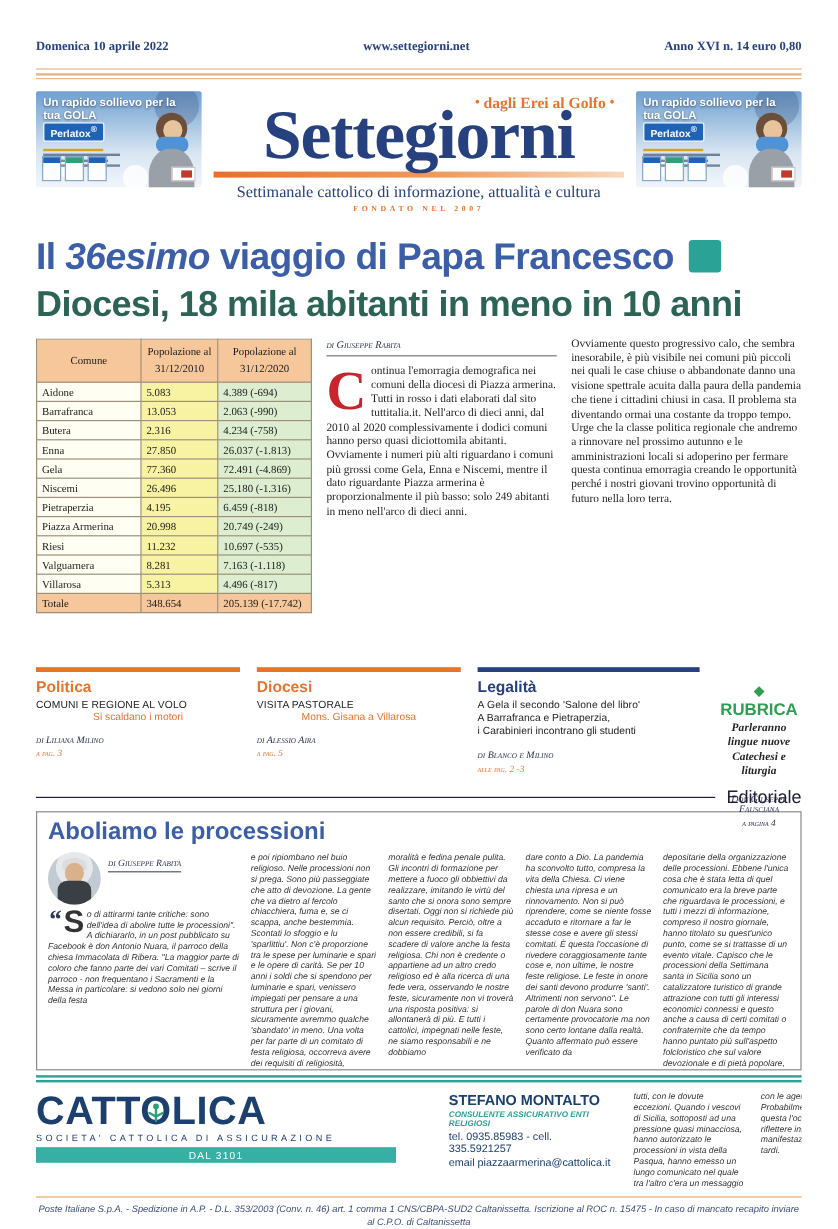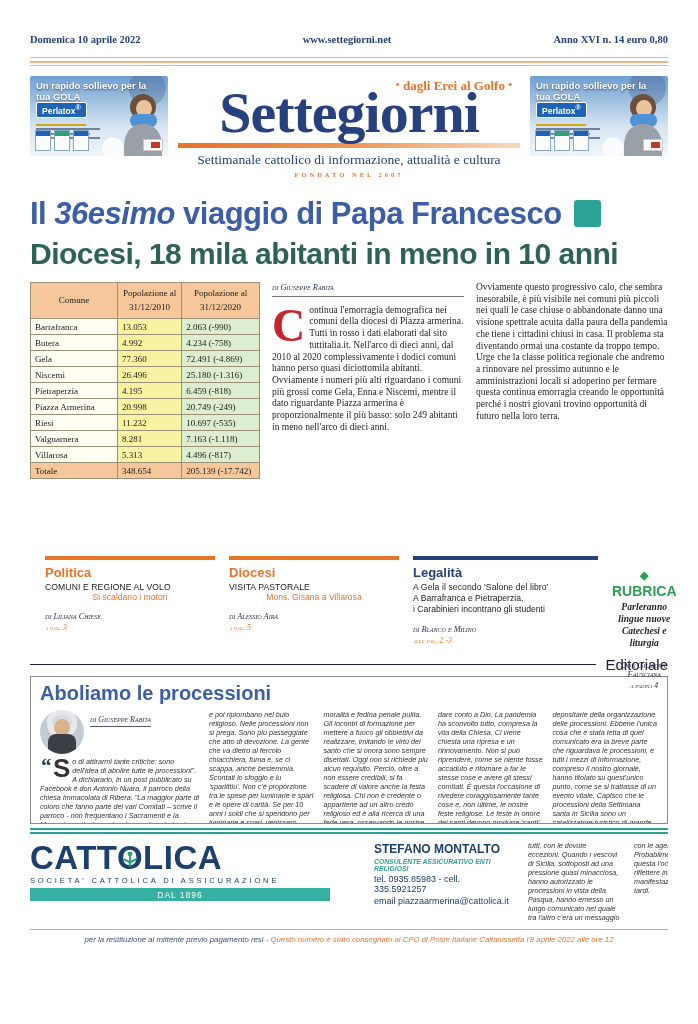--- a/index.html
+++ b/index.html
@@ -64,42 +64,42 @@
   table.pop td { height:16px; }
   table.pop td:nth-child(1) { background:#fffef2; width:38%; }
   table.pop td:nth-child(2) { background:#f8f3a3; width:28%; }
   table.pop td:nth-child(3) { background:#dcedd0; width:34%; }
   table.pop tfoot td { background:#f6c79b !important; }
   .artcol { flex:1; font-size:9.5px; line-height:11.7px; color:#1f1f1f; }
   .byline { font-style:italic; font-variant:small-caps; font-size:8.5px; color:#28324e; border-bottom:1px solid #777; padding-bottom:2px; margin-bottom:8px; }
   .dropcap { float:left; font-size:46px; line-height:38px; font-weight:bold; color:#c7242b; margin:2px 4px 0 0; }
 
   
-  .strip { margin-top:12px; display:grid; grid-template-columns:170px 170px 185px 1fr; column-gap:14px; height:94px; font-family:"Liberation Sans",sans-serif;margin-left:15px; }
+  .strip { margin-top:12px; display:grid; grid-template-columns:170px 170px 185px 1fr; column-gap:14px; height:94px; font-family:"Liberation Sans",sans-serif; }
   .sec .bar { height:3.5px; margin-bottom:5px; }
   .bar.orange { background:#e8742c; } .bar.navy { background:#26417e; } .bar.none { background:transparent; }
   .sec .t { font-weight:bold; font-size:13px; margin-bottom:2px; }
   .sec.orange .t { color:#e8742c; } .sec.navy .t { color:#26417e; }
   .sec .l1 { font-size:8.6px; color:#222; letter-spacing:.1px; }
   .sec.orange .l2 { font-size:8.6px; color:#e8742c;text-align:center; }
   .sec.navy .l1, .sec.navy .l2, .sec.navy .l3 { font-size:8.6px; color:#222; line-height:11px; }
   .sec .by { margin-top:10px; font-family:"Liberation Serif",serif; font-style:italic; font-variant:small-caps; font-size:8.3px; color:#28324e; }
   .sec .pg { margin-top:2px; font-family:"Liberation Serif",serif; font-style:italic; font-variant:small-caps; font-size:7.8px; color:#e8742c; }
   .sec.rubrica { text-align:center; padding-top:2px; }
   .sec.rubrica .t { color:#2f9e54; font-size:14px; }
   .sec.rubrica .t .dia { font-size:11px; vertical-align:1px; }
   .sec.rubrica .l1, .sec.rubrica .l2 { font-family:"Liberation Serif",serif; font-style:italic; font-weight:bold; font-size:9.5px; color:#222; line-height:12px; }
   .sec.rubrica .by { margin-top:12px; }
   .sec.rubrica .pg { color:#28324e; }
 
   
   .edlabelrow { margin-top:6px; display:flex; align-items:center; }
   .eline { flex:1; height:1.5px; background:#20203a; margin-right:9px; }
   .edlabel { font-family:"Liberation Sans",sans-serif; font-size:15px; color:#20203a; }
-  .edbox { margin-top:3px; border:1.5px solid #8a8a8a; padding:5px 9px 6px; height:148px; overflow:hidden; }
+  .edbox { margin-top:3px; border:1.5px solid #8a8a8a; padding:5px 9px 6px; height:216px; overflow:hidden; }
   .edtitle { font-family:"Liberation Sans",sans-serif; font-weight:bold; font-size:20px; color:#3b5ea7; margin-bottom:5px; }
   .edcols { display:flex; gap:9px; }
   .edc1 { flex:0 0 160px; }
   .edhead { display:flex; gap:6px; margin-bottom:3px; }
   .photo { flex:0 0 44px; height:44px; border-radius:50%; background:radial-gradient(circle at 50% 30%, #e5e9ec 0 40%, #c3cbd2 41%); position:relative; overflow:hidden; }
   .photo .p-hair { position:absolute; left:12px; top:5px; width:20px; height:10px; border-radius:50% 50% 0 0; background:#dcdcdc; }
   .photo .p-face { position:absolute; left:14px; top:9px; width:16px; height:17px; border-radius:50%; background:#d9b28c; }
   .photo .p-body { position:absolute; left:8px; top:24px; width:28px; height:20px; border-radius:8px 8px 0 0; background:#3a3f45; }
   .edbyline { margin-top:5px; font-style:italic; font-variant:small-caps; font-size:8px; line-height:10px; color:#28324e; border-bottom:1px solid #556; align-self:flex-start; padding-bottom:1px; }
   .edtext, .edcol, .contcol { font-family:"Liberation Sans",sans-serif; font-style:italic; font-size:7.2px; line-height:9px; color:#333; }
@@ -209,33 +209,43 @@
     <table class="pop">
       <thead>
         <tr>
           <th>Comune</th>
           <th>Popolazione al 31/12/2010</th>
           <th>Popolazione al 31/12/2020</th>
         </tr>
       </thead>
       <tbody>
 
+          <tr>
+            <td>Aidone</td>
+            <td>5.083</td>
+            <td>4.389 (-694)</td>
+          </tr>
 
           <tr>
             <td>Barrafranca</td>
             <td>13.053</td>
             <td>2.063 (-990)</td>
           </tr>
 
           <tr>
             <td>Butera</td>
-            <td>4.992</td>
+            <td>2.316</td>
             <td>4.234 (-758)</td>
           </tr>
 
+          <tr>
+            <td>Enna</td>
+            <td>27.850</td>
+            <td>26.037 (-1.813)</td>
+          </tr>
 
           <tr>
             <td>Gela</td>
             <td>77.360</td>
             <td>72.491 (-4.869)</td>
           </tr>
 
 
           <tr>
             <td>Niscemi</td>
@@ -293,21 +303,21 @@
 
   </div>
 
   <div class="strip">
 
     <div class="sec orange">
       <div class="bar orange"></div>
       <div class="t">Politica</div>
       <div class="l1">COMUNI E REGIONE AL VOLO</div>
       <div class="l2">Si scaldano i motori</div>
-      <div class="by">di Liliana Chiese</div>
+      <div class="by">di Liliana Milino</div>
       <div class="pg">a pag. 3</div>
     </div>
 
     <div class="sec orange">
       <div class="bar orange"></div>
       <div class="t">Diocesi</div>
       <div class="l1">VISITA PASTORALE</div>
       <div class="l2">Mons. Gisana a Villarosa</div>
       <div class="by">di Alessio Aira</div>
       <div class="pg">a pag. 5</div>
@@ -370,34 +380,35 @@
   <div class="tealrule"></div>
 
   <div class="bottomrow">
 
     <div class="catt">
       <div class="cattword"><span>CATT</span><span class="catt-o"><span>O</span><svg width="14" height="18" viewBox="0 0 14 18">
               <circle cx="7" cy="3" r="2.4" fill="#2fa07a"></circle>
               <path d="M7 6 L7 15 M1.5 8.5 L7 11.5 L12.5 8.5" stroke="#2fa07a" stroke-width="2" fill="none" stroke-linecap="round"></path>
             </svg></span><span>LICA</span></div>
       <div class="cattsub">SOCIETA'  CATTOLICA  DI  ASSICURAZIONE</div>
-      <div class="cattbar">DAL 1896</div>
+      <div class="cattbar">DAL 3101</div>
     </div>
 
     <div class="cattcontact">
       <div class="c-name">Stefano Montalto</div>
       <div class="c-role">CONSULENTE ASSICURATIVO ENTI RELIGIOSI</div>
       <div class="c-tel">tel. 0935.85983 - cell. 335.5921257</div>
       <div class="c-mail">email piazzaarmerina@cattolica.it</div>
     </div>
 
     <div class="contcol contcol4">tutti, con le dovute eccezioni. Quando i vescovi di Sicilia, sottoposti ad una pressione quasi minacciosa, hanno autorizzato le processioni in vista della Pasqua, hanno emesso un lungo comunicato nel quale tra l'altro c'era un messaggio alle confraternite, in genere</div>
     <div class="contcol contcol5">con le agenzie turistiche a tutti i livelli. Probabilmente, in sintonia con don Nuara, è questa l'occasione per le nostre Chiese per riflettere insieme e rivedere queste nostre manifestazioni, altrimenti domani sarà troppo tardi.</div>
 
   </div>
 
   <div class="footrule"></div>
 
   <footer class="foot">
+    <div>Poste Italiane S.p.A. - Spedizione in A.P. - D.L. 353/2003 (Conv. n. 46) art. 1 comma 1 CNS/CBPA-SUD2 Caltanissetta. Iscrizione al ROC n. 15475 - In caso di mancato recapito inviare al C.P.O. di Caltanissetta</div>
     <div><span>per la restituzione al mittente previo pagamento resi - </span><span class="or">Questo numero è stato consegnato al CPO di Poste Italiane Caltanissetta l'8 aprile 2022 alle ore 12</span></div>
   </footer>
 
 </div>
 
 </body></html>

